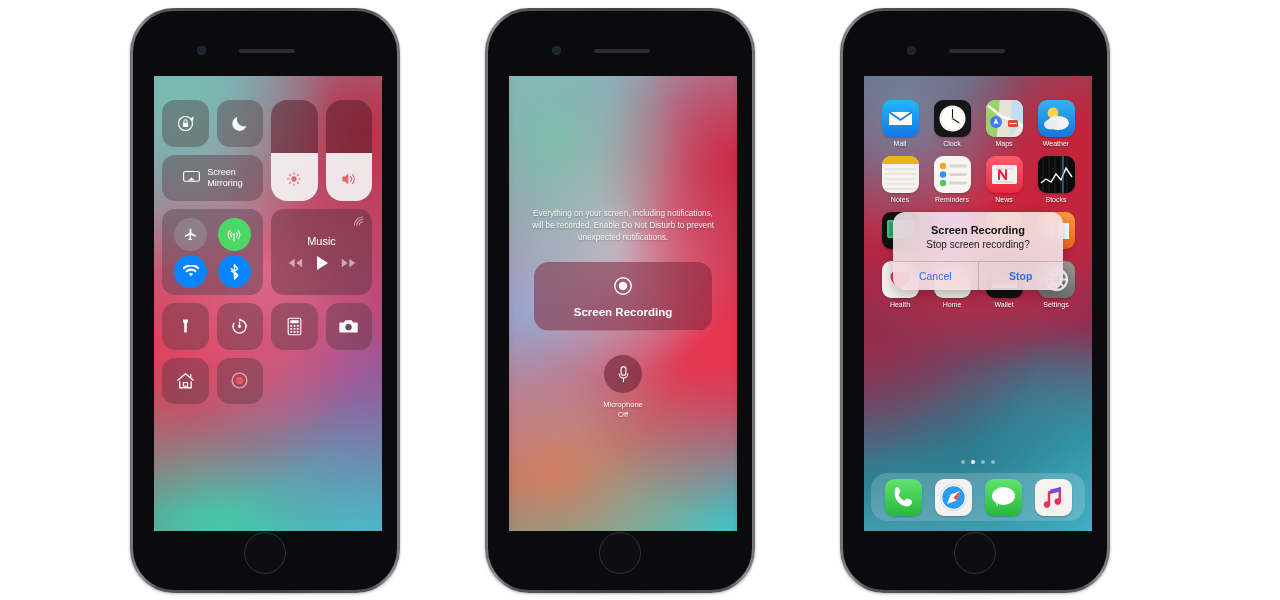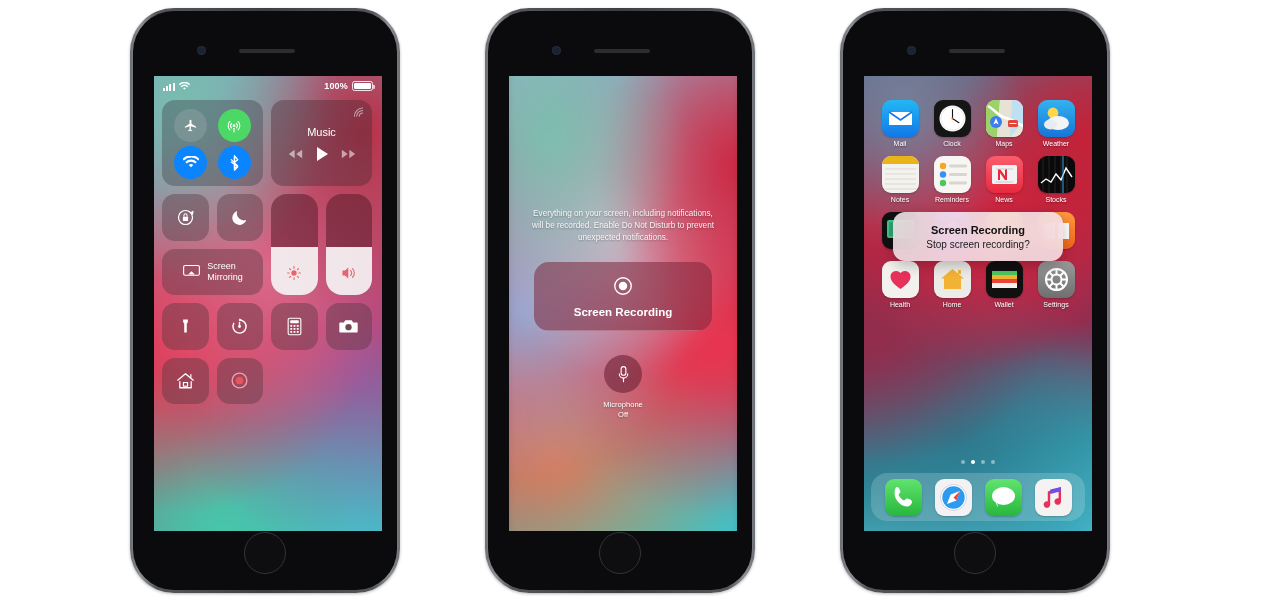--- a/index.html
+++ b/index.html
@@ -185,102 +185,22 @@
 <div class="stage">
 
   <div class="phone" style="left:130px">
     <div class="phone-inner">
       <span class="bezel-cam"></span>
       <span class="bezel-speaker"></span>
 
       <div class="screen">
         <div class="wall"></div>
 
-        <div class="statusbar">
-          <div class="sb-left">
-            <span class="bars">
-                <i></i>
-                <i></i>
-                <i></i>
-                <i></i>
-              </span>
-            <svg width="11" height="9" viewBox="0 0 16 12">
-              <path d="M8 10.6 5.9 8.4a3 3 0 0 1 4.2 0z" fill="#fff"></path>
-              <path d="M8 5.3c1.6 0 3.1.6 4.2 1.7l1.4-1.5A8 8 0 0 0 8 3.2a8 8 0 0 0-5.6 2.3l1.4 1.5A5.9 5.9 0 0 1 8 5.3z" fill="#fff"></path>
-              <path d="M8 1.1c2.7 0 5.2 1 7 2.9l1.3-1.4A11 11 0 0 0 8-.9a11 11 0 0 0-8.3 3.5L1 4A9.9 9.9 0 0 1 8 1.1z" fill="#fff"></path>
-            </svg>
-          </div>
-          <div class="sb-right">
-            <span>100%</span>
-            <span class="batt">
-                <span></span>
-              </span>
-          </div>
-        </div>
 
         <div class="cc">
-
-          <div class="cc-row">
-            <div class="tile tile-conn">
-              <span class="circ off">
-                <svg width="15" height="15" viewBox="0 0 24 24">
-                  <path d="M21 15.5v-1.7l-7.5-4.6V4.1a1.5 1.5 0 0 0-3 0v5.1L3 13.8v1.7l7.5-2.3v5.1L8.3 19.9v1.3l3.2-.9 3.2.9v-1.3l-2.2-1.6v-5.1z" fill="#fff"></path>
-                </svg>
-              </span>
-              <span class="circ green">
-                <svg width="16" height="16" viewBox="0 0 24 24">
-                  <circle cx="12" cy="11.5" r="2.1" fill="#fff"></circle>
-                  <path d="M12 15.5v5.5" stroke="#fff" stroke-width="1.7" stroke-linecap="round"></path>
-                  <path d="M8.4 8a5.2 5.2 0 0 0 0 7M15.6 8a5.2 5.2 0 0 1 0 7" stroke="#fff" stroke-width="1.6" fill="none" stroke-linecap="round"></path>
-                  <path d="M5.9 5.2a8.8 8.8 0 0 0 0 12.6M18.1 5.2a8.8 8.8 0 0 1 0 12.6" stroke="#fff" stroke-width="1.6" fill="none" stroke-linecap="round"></path>
-                </svg>
-              </span>
-              <span class="circ blue">
-                <svg width="16" height="13" viewBox="0 0 16 12">
-                  <path d="M8 10.8 5.8 8.5a3.1 3.1 0 0 1 4.4 0z" fill="#fff"></path>
-                  <path d="M8 5.2c1.7 0 3.2.7 4.3 1.8l1.4-1.5A8.2 8.2 0 0 0 8 3.1a8.2 8.2 0 0 0-5.7 2.4l1.4 1.5A6 6 0 0 1 8 5.2z" fill="#fff"></path>
-                  <path d="M8 .9c2.8 0 5.4 1.1 7.2 3l1.3-1.4A11.2 11.2 0 0 0 8-1.2a11.2 11.2 0 0 0-8.5 3.7L.8 3.9A10.1 10.1 0 0 1 8 .9z" fill="#fff"></path>
-                </svg>
-              </span>
-              <span class="circ blue">
-                <svg width="13" height="16" viewBox="0 0 12 20">
-                  <path d="M6 1v8l4-3.2L6 1zm0 8v8l4-3.2L2 5.8" fill="none" stroke="#fff" stroke-width="1.6" stroke-linejoin="round" stroke-linecap="round"></path>
-                  <path d="M6 1v18l4-4.2L2 8.8" fill="none" stroke="#fff" stroke-width="1.6" stroke-linejoin="round" stroke-linecap="round"></path>
-                </svg>
-              </span>
-            </div>
-
-            <div class="tile tile-music">
-              <span class="airplay">
-                <svg width="11" height="11" viewBox="0 0 16 16">
-                  <path d="M2 13.6a12 12 0 0 1 12-12" fill="none" stroke="rgba(255,255,255,.55)" stroke-width="1.5" stroke-linecap="round"></path>
-                  <path d="M5.4 13.6a8.6 8.6 0 0 1 8.6-8.6" fill="none" stroke="rgba(255,255,255,.55)" stroke-width="1.5" stroke-linecap="round"></path>
-                  <path d="M9 13.6A5 5 0 0 1 14 8.6" fill="none" stroke="rgba(255,255,255,.55)" stroke-width="1.5" stroke-linecap="round"></path>
-                </svg>
-              </span>
-              <span class="music-label">Music</span>
-              <span class="music-ctrls">
-                <span>
-                  <svg width="15" height="10" viewBox="0 0 18 12">
-                    <path d="M8 1v10L1 6zM17 1v10L10 6z" fill="rgba(255,255,255,.55)"></path>
-                  </svg>
-                </span>
-                <span>
-                  <svg width="12" height="14" viewBox="0 0 12 14">
-                    <path d="M1 0v14l11-7z" fill="#fff"></path>
-                  </svg>
-                </span>
-                <span>
-                  <svg width="15" height="10" viewBox="0 0 18 12">
-                    <path d="M1 1v10l7-5zM10 1v10l7-5z" fill="rgba(255,255,255,.55)"></path>
-                  </svg>
-                </span>
-              </span>
-            </div>
-          </div>
 
           <div class="cc-row">
             <div class="cc-col">
               <div class="cc-grid2">
                 <div class="sq">
                   <svg width="21" height="21" viewBox="0 0 24 24">
                     <circle cx="12" cy="12" r="8" fill="none" stroke="#fff" stroke-width="1.4"></circle>
                     <path d="M18.5 6.5 20.5 5 20 8.2" fill="none" stroke="#fff" stroke-width="1.4" stroke-linecap="round" stroke-linejoin="round"></path>
                     <rect x="9" y="11" width="6" height="5" rx="1" fill="#fff"></rect>
                     <path d="M10.2 11V9.6a1.8 1.8 0 0 1 3.6 0V11" fill="none" stroke="#fff" stroke-width="1.2"></path>
@@ -316,20 +236,79 @@
               </span>
             </div>
 
             <div class="slider">
               <span class="fill" style="height:48%"></span>
               <span class="gl">
                 <svg width="18" height="16" viewBox="0 0 24 22">
                   <path d="M3 7.5h3.5L11 3.5v15L6.5 14.5H3z" fill="#e8646c"></path>
                   <path d="M14 7.5a5 5 0 0 1 0 7M16.8 5a8.4 8.4 0 0 1 0 12" fill="none" stroke="#e8646c" stroke-width="1.5" stroke-linecap="round"></path>
                 </svg>
+              </span>
+            </div>
+          </div>
+
+          <div class="cc-row">
+            <div class="tile tile-conn">
+              <span class="circ off">
+                <svg width="15" height="15" viewBox="0 0 24 24">
+                  <path d="M21 15.5v-1.7l-7.5-4.6V4.1a1.5 1.5 0 0 0-3 0v5.1L3 13.8v1.7l7.5-2.3v5.1L8.3 19.9v1.3l3.2-.9 3.2.9v-1.3l-2.2-1.6v-5.1z" fill="#fff"></path>
+                </svg>
+              </span>
+              <span class="circ green">
+                <svg width="16" height="16" viewBox="0 0 24 24">
+                  <circle cx="12" cy="11.5" r="2.1" fill="#fff"></circle>
+                  <path d="M12 15.5v5.5" stroke="#fff" stroke-width="1.7" stroke-linecap="round"></path>
+                  <path d="M8.4 8a5.2 5.2 0 0 0 0 7M15.6 8a5.2 5.2 0 0 1 0 7" stroke="#fff" stroke-width="1.6" fill="none" stroke-linecap="round"></path>
+                  <path d="M5.9 5.2a8.8 8.8 0 0 0 0 12.6M18.1 5.2a8.8 8.8 0 0 1 0 12.6" stroke="#fff" stroke-width="1.6" fill="none" stroke-linecap="round"></path>
+                </svg>
+              </span>
+              <span class="circ blue">
+                <svg width="16" height="13" viewBox="0 0 16 12">
+                  <path d="M8 10.8 5.8 8.5a3.1 3.1 0 0 1 4.4 0z" fill="#fff"></path>
+                  <path d="M8 5.2c1.7 0 3.2.7 4.3 1.8l1.4-1.5A8.2 8.2 0 0 0 8 3.1a8.2 8.2 0 0 0-5.7 2.4l1.4 1.5A6 6 0 0 1 8 5.2z" fill="#fff"></path>
+                  <path d="M8 .9c2.8 0 5.4 1.1 7.2 3l1.3-1.4A11.2 11.2 0 0 0 8-1.2a11.2 11.2 0 0 0-8.5 3.7L.8 3.9A10.1 10.1 0 0 1 8 .9z" fill="#fff"></path>
+                </svg>
+              </span>
+              <span class="circ blue">
+                <svg width="13" height="16" viewBox="0 0 12 20">
+                  <path d="M6 1v8l4-3.2L6 1zm0 8v8l4-3.2L2 5.8" fill="none" stroke="#fff" stroke-width="1.6" stroke-linejoin="round" stroke-linecap="round"></path>
+                  <path d="M6 1v18l4-4.2L2 8.8" fill="none" stroke="#fff" stroke-width="1.6" stroke-linejoin="round" stroke-linecap="round"></path>
+                </svg>
+              </span>
+            </div>
+
+            <div class="tile tile-music">
+              <span class="airplay">
+                <svg width="11" height="11" viewBox="0 0 16 16">
+                  <path d="M2 13.6a12 12 0 0 1 12-12" fill="none" stroke="rgba(255,255,255,.55)" stroke-width="1.5" stroke-linecap="round"></path>
+                  <path d="M5.4 13.6a8.6 8.6 0 0 1 8.6-8.6" fill="none" stroke="rgba(255,255,255,.55)" stroke-width="1.5" stroke-linecap="round"></path>
+                  <path d="M9 13.6A5 5 0 0 1 14 8.6" fill="none" stroke="rgba(255,255,255,.55)" stroke-width="1.5" stroke-linecap="round"></path>
+                </svg>
+              </span>
+              <span class="music-label">Music</span>
+              <span class="music-ctrls">
+                <span>
+                  <svg width="15" height="10" viewBox="0 0 18 12">
+                    <path d="M8 1v10L1 6zM17 1v10L10 6z" fill="rgba(255,255,255,.55)"></path>
+                  </svg>
+                </span>
+                <span>
+                  <svg width="12" height="14" viewBox="0 0 12 14">
+                    <path d="M1 0v14l11-7z" fill="#fff"></path>
+                  </svg>
+                </span>
+                <span>
+                  <svg width="15" height="10" viewBox="0 0 18 12">
+                    <path d="M1 1v10l7-5zM10 1v10l7-5z" fill="rgba(255,255,255,.55)"></path>
+                  </svg>
+                </span>
               </span>
             </div>
           </div>
 
           <div class="cc-row">
             <div class="sq">
               <svg width="19" height="19" viewBox="0 0 24 24">
                 <path d="M9 3h6v3.2l-1.4 2.2v11.3h-3.2V8.4L9 6.2z" fill="#fff"></path>
               </svg>
             </div>
@@ -647,20 +626,24 @@
                 </svg>
             </span>
           </div>
         </div>
 
         <div class="alert">
           <div class="alert-body">
             <div class="alert-title">Screen Recording</div>
             <div class="alert-msg">Stop screen recording?</div>
           </div>
+          <div class="alert-actions">
+            <div class="alert-btn">Cancel</div>
+            <div class="alert-btn bold">Stop</div>
+          </div>
         </div>
 
       </div>
       <div class="home-button"></div>
     </div>
   </div>
 
 </div>
 
 </body></html>

